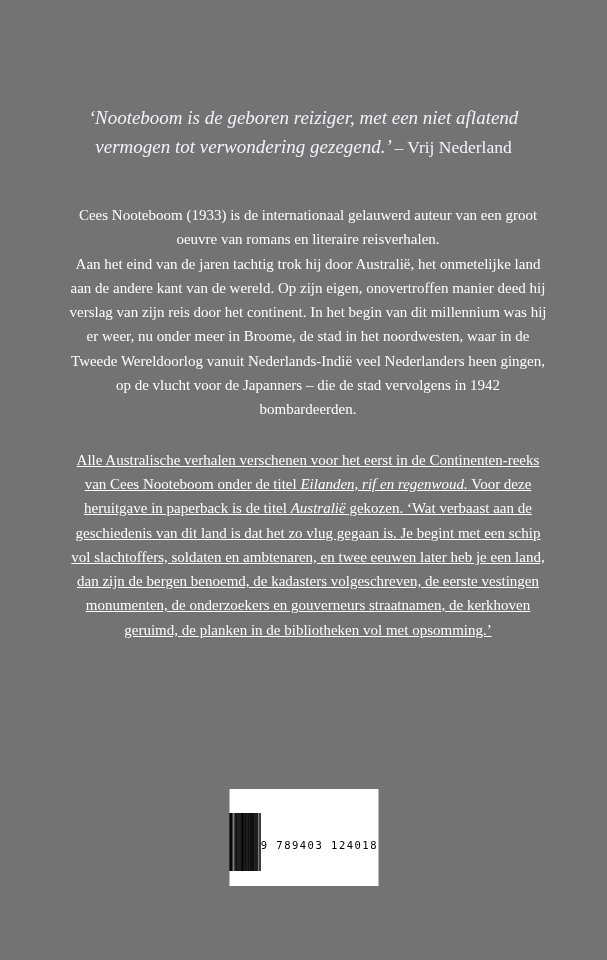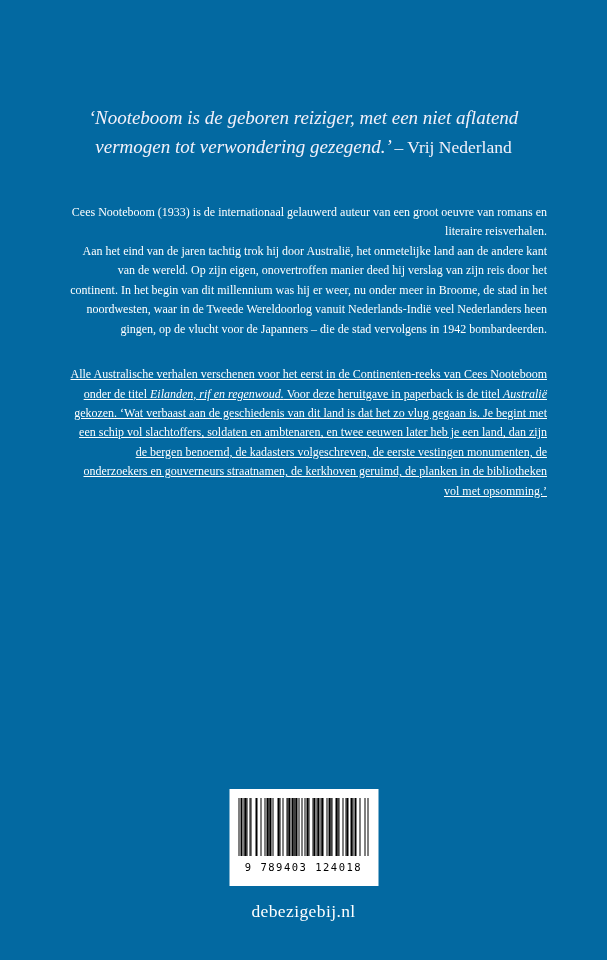--- a/index.html
+++ b/index.html
@@ -4,21 +4,21 @@
 <style>
   html, body {
     margin: 0;
     padding: 0;
     background: #6e679b;
   }
   .cover {
     position: relative;
     width: 607px;
     height: 960px;
-    background: #0369a1;
+    background: #737373;
     color: #ffffff;
     font-family: "Liberation Serif", serif;
     overflow: hidden;
     margin: 0 auto;
   }
   .press-quote {
     position: absolute;
     top: 103px;
     left: 50%;
     transform: translateX(-50%);
@@ -29,40 +29,39 @@
     color: #f3f1fa;
   }
   .quote-italic { font-style: italic; }
   .quote-attr   { font-style: normal; font-size: 17.5px; }
 
   .blurb {
     position: absolute;
     top: 203px;
     left: 69px;
     width: 478px;
-    font-size: 12px;
+    font-size: 15px;
     line-height: 1.62;
-    text-align: right;
+    text-align: center;
     color: #ffffff;
   }
   .blurb p { margin: 0; }
   .para-2 { margin-top: 26px !important; text-decoration: underline; }
   .block { display: block; }
   .italic { font-style: italic; }
 
   .barcode {
     position: absolute;
     left: 50%;
     transform: translateX(-50%);
     top: 789px;
     width: 149px;
     height: 97px;
     background: #ffffff;
     display: flex;
-    flex-direction: column;
     align-items: center;
     padding-top: 9px;
     box-sizing: border-box;
   }
   .barcode-bars {
     display: flex;
     width: 131px;
     height: 58px;
   }
   .barcode-bars .module { flex: 1 1 auto; }
@@ -198,15 +197,14 @@
         <span class="module"></span>
         <span class="module"></span>
         <span class="module"></span>
         <span class="module black"></span>
         <span class="module"></span>
         <span class="module black"></span>
       </div>
     <div class="barcode-number">9 789403 124018</div>
   </div>
 
-  <div class="publisher">debezigebij.nl</div>
 
 </div>
 
 </body></html>

